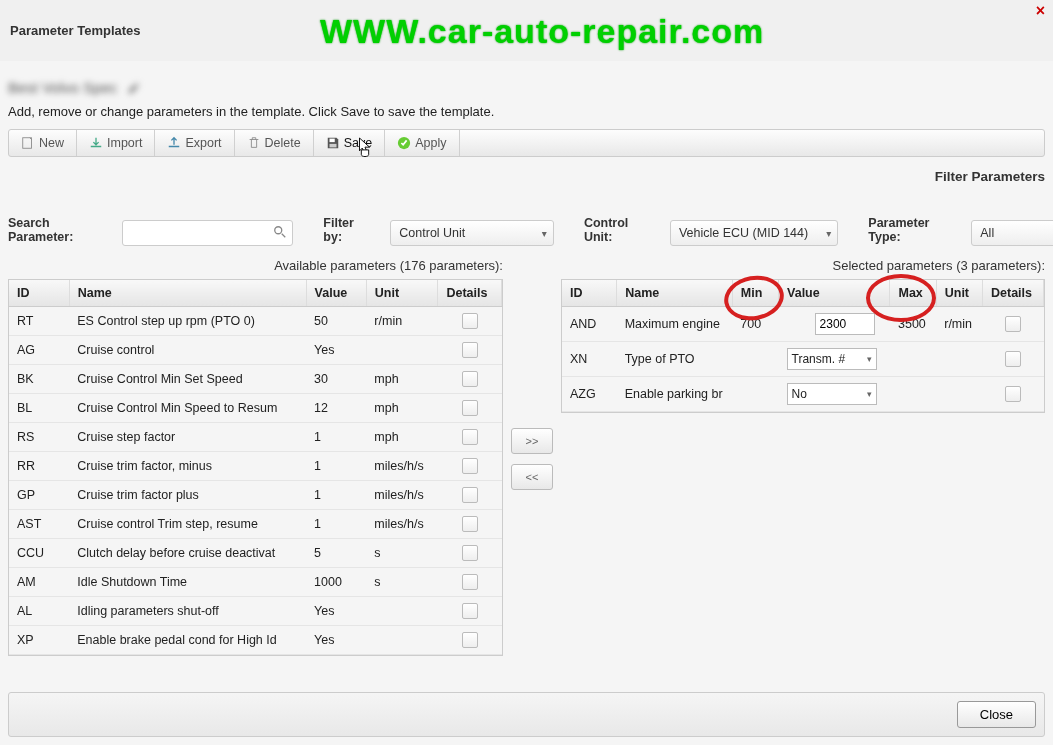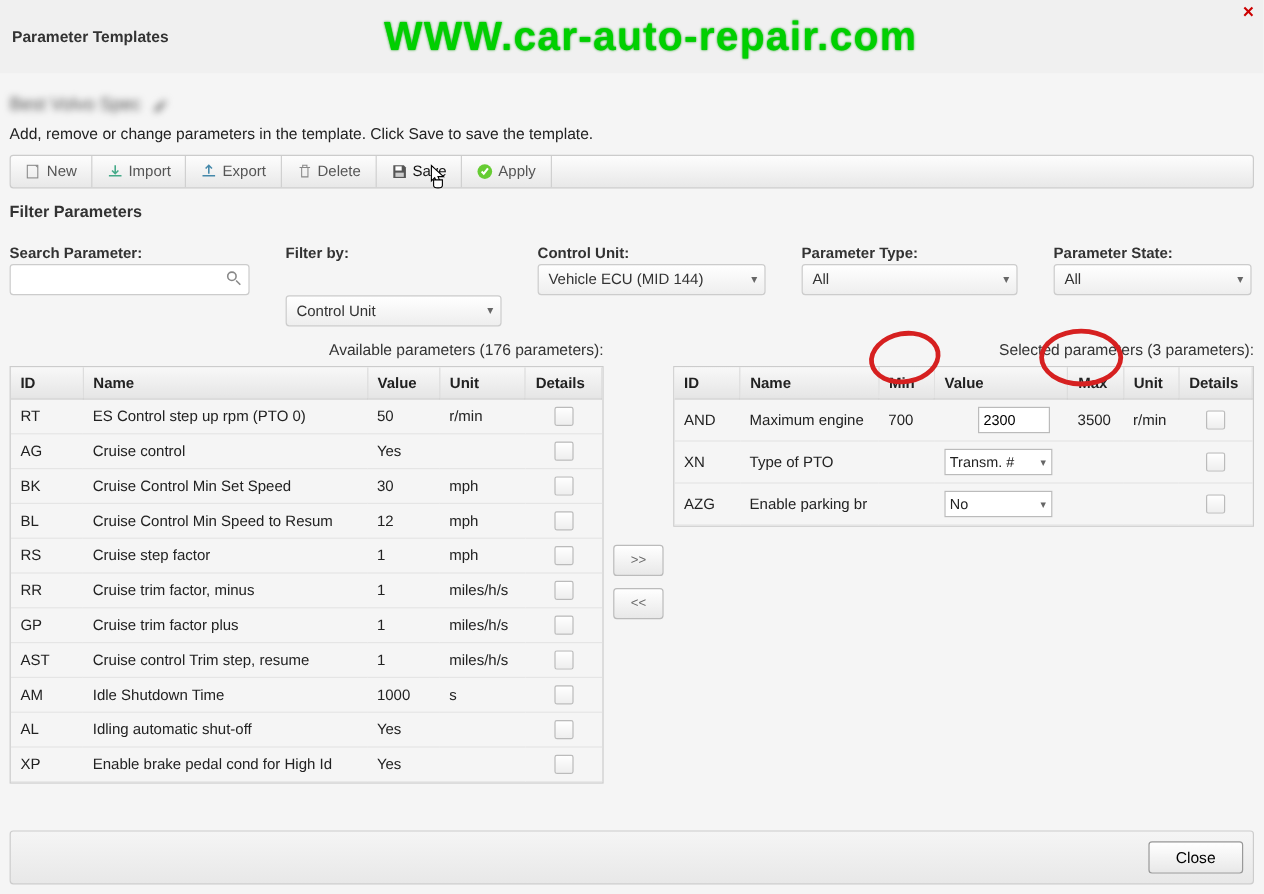--- a/index.html
+++ b/index.html
@@ -14,24 +14,24 @@
   .edit-pencil { width: 14px; height: 14px; }
   
   .instruction { font-size: 13px; color: #222; margin: 6px 0 10px 0; }
   
   .toolbar { display: flex; border: 1px solid #ccc; background: linear-gradient(#fdfdfd,#e8e8e8); border-radius: 3px; margin-bottom: 12px; }
   .toolbar-btn { display: flex; align-items: center; gap: 4px; padding: 6px 12px; border-right: 1px solid #d0d0d0; font-size: 12.5px; color: #555; cursor: pointer; }
   .toolbar-btn.active { color: #111; }
   .toolbar-btn .icn { width: 14px; height: 14px; display: inline-block; }
   .toolbar-end { flex: 1; border-right: none; }
   
-  .section-title { font-size: 13.5px; font-weight: bold; color: #333; margin: 6px 0 20px 0; }
+  .section-title { font-size: 13.5px; font-weight: bold; color: #333; margin: 6px 0 10px 0; text-align: right; }
   
   .filters-row { display: flex; gap: 30px; margin-bottom: 12px; }
-  .filter-group { display: flex; flex-direction: column; gap: 0; }
+  .filter-group { display: flex; flex-direction: row; gap: 20px; align-items: flex-end; }
   .filter-label { font-size: 12.5px; color: #333; font-weight: bold; margin-bottom: 2px; }
   .search-box { position: relative; width: 200px; }
   .search-box input { width: 100%; height: 26px; border: 1px solid #ccc; border-radius: 3px; padding: 2px 24px 2px 6px; font-size: 12px; }
   .search-box .search-icn { position: absolute; right: 6px; top: 5px; width: 14px; height: 14px; }
   .dropdown { height: 26px; border: 1px solid #ccc; border-radius: 3px; background: linear-gradient(#fff,#eee); padding: 0 20px 0 8px; font-size: 12.5px; color: #333; position: relative; display: flex; align-items: center; cursor: pointer; }
   .dropdown::after { content: "▾"; position: absolute; right: 6px; color: #666; font-size: 10px; }
   .dd-filterby { width: 180px; margin-top: 26px; }
   .dd-cu { width: 190px; }
   .dd-pt { width: 180px; }
   .dd-ps { width: 165px; }
@@ -256,31 +256,40 @@
                 <tr>
                   <td class="col-id">AST</td>
                   <td class="col-name">Cruise control Trim step, resume</td>
                   <td class="col-val">1</td>
                   <td class="col-unit">miles/h/s</td>
                   <td class="col-det">
                     <div class="detail-box"></div>
                   </td>
                 </tr>
                 <tr>
+                  <td class="col-id">CCU</td>
+                  <td class="col-name">Clutch delay before cruise deactivat</td>
+                  <td class="col-val">5</td>
+                  <td class="col-unit">s</td>
+                  <td class="col-det">
+                    <div class="detail-box"></div>
+                  </td>
+                </tr>
+                <tr>
                   <td class="col-id">AM</td>
                   <td class="col-name">Idle Shutdown Time</td>
                   <td class="col-val">1000</td>
                   <td class="col-unit">s</td>
                   <td class="col-det">
                     <div class="detail-box"></div>
                   </td>
                 </tr>
                 <tr>
                   <td class="col-id">AL</td>
-                  <td class="col-name">Idling automatic shut-off</td>
+                  <td class="col-name">Idling parameters shut-off</td>
                   <td class="col-val">Yes</td>
                   <td class="col-unit"></td>
                   <td class="col-det">
                     <div class="detail-box"></div>
                   </td>
                 </tr>
                 <tr>
                   <td class="col-id">XP</td>
                   <td class="col-name">Enable brake pedal cond for High Id</td>
                   <td class="col-val">Yes</td>

